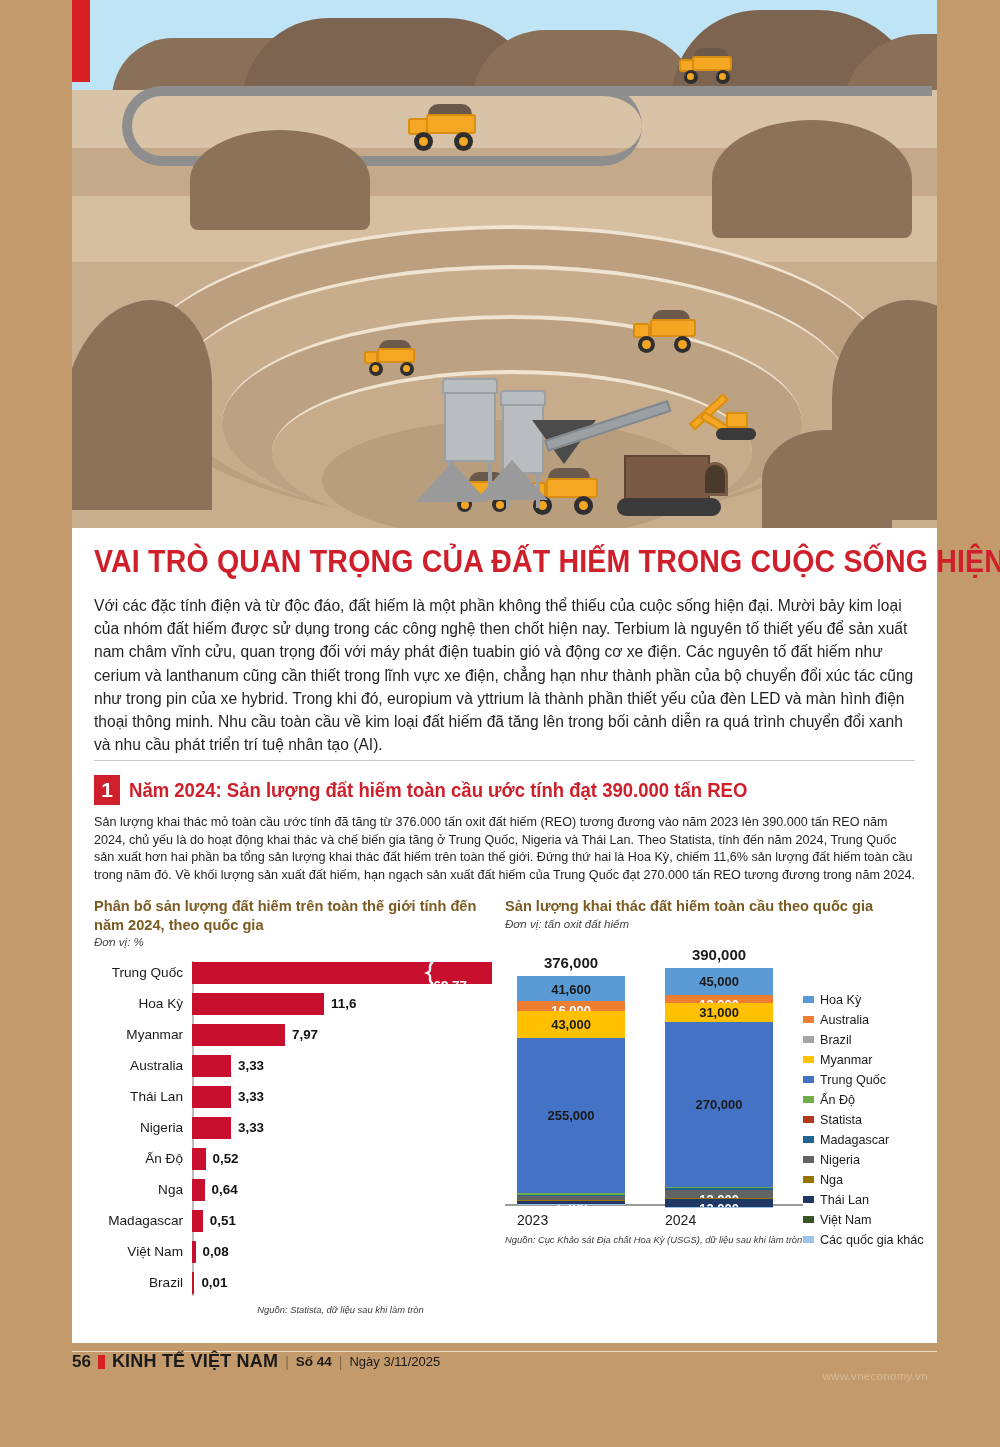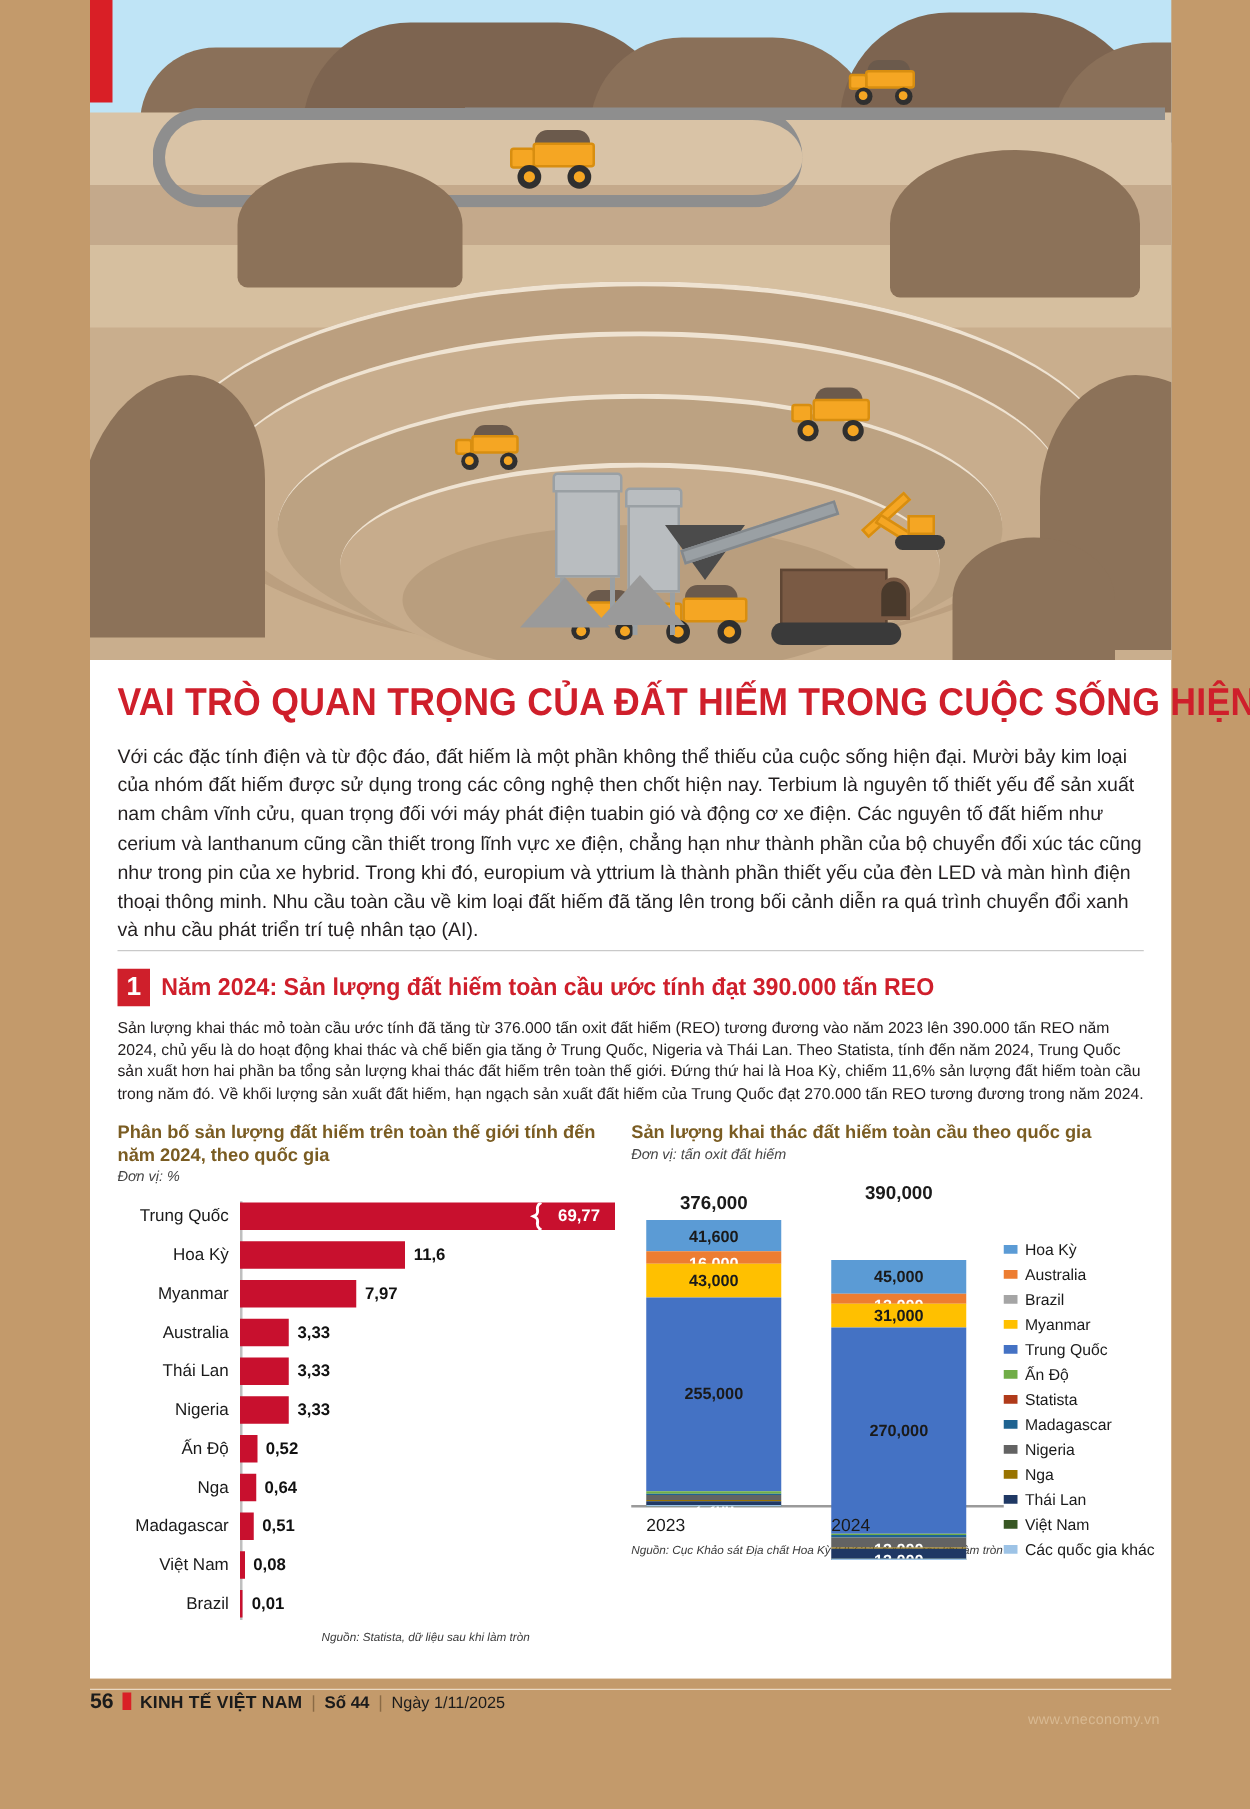--- a/index.html
+++ b/index.html
@@ -107,21 +107,21 @@
   .src { font-style:italic; font-size:9.4px; color:#3a3a3a; }
 
   
   .hbars { position:relative; margin-top:9px; }
   .hrow { display:flex; align-items:center; height:31px; }
   .hlabel { width:98px; text-align:right; padding-right:9px; font-size:13.6px; color:#1a1a1a; white-space:nowrap; }
   .haxis { position:absolute; left:98px; top:4px; bottom:2px; width:2px; background:#bfbfbf; }
   .htrack { position:relative; flex:1; height:100%; display:flex; align-items:center; }
   .hbar { height:22px; background:#c8102e; position:relative; }
   .hval { font-size:13.4px; font-weight:bold; color:#111; margin-left:7px; white-space:nowrap; }
-  .hval.inside { position:absolute; right:9px; color:#fff; margin:3px; }
+  .hval.inside { position:absolute; right:9px; color:#fff; margin:16px; }
   .zig { position:absolute; right:56px; top:0; height:22px; width:14px; }
 
   
   .stackwrap { position:relative; margin-top:6px; height:296px; }
   .colgroup { position:absolute; bottom:26px; }
   .col { position:relative; width:100%; }
   .seg { position:relative; width:100%; }
   .segtxt { position:absolute; left:0; right:0; text-align:center; font-size:13px; font-weight:bold; color:#1a1a1a; top:50%; transform:translateY(-50%); white-space:nowrap; }
   .segtxt.wht { color:#fff; }
   .coltotal { position:absolute; left:0; right:0; text-align:center; font-size:15px; font-weight:bold; color:#1a1a1a; }
@@ -131,21 +131,21 @@
   .legitem { display:flex; align-items:center; gap:6px; height:20px; }
   .swatch { width:11px; height:7px; flex:0 0 auto; }
   .legtxt { font-size:12.6px; color:#1a1a1a; white-space:nowrap; }
 
   
   .footer { position:absolute; left:0; bottom:0; width:1000px; height:104px; background:#c39a6b; }
   .fline { position:absolute; left:72px; top:8px; width:865px; height:1px; background:#e9d8c2; }
   .fleft { position:absolute; left:72px; top:8px; display:flex; align-items:center; gap:7px; color:#1b1b1b; }
   .fpage { font-size:17px; font-weight:bold; }
   .fsq { width:7px; height:14px; background:#d91f26; }
-  .fmag { font-size:14px; font-weight:bold; letter-spacing:0.2px; }
+  .fmag { font-size:18px; font-weight:bold; letter-spacing:0.2px; }
   .fsep { color:#8a6a45; font-size:14px; }
   .fnum { font-size:13.5px; font-weight:bold; }
   .fdate { font-size:13px; }
   .fweb { position:absolute; right:72px; top:27px; font-size:11.5px; color:#d8b992; letter-spacing:0.3px; }
 </style>
 </head>
 <body>
 
 <div class="page">
 
@@ -453,21 +453,21 @@
                 <div class="seg" style="height: 2.19692px; background: rgb(31, 56, 100);">
                   <div class="segtxt wht" style="top: 2px; transform: none;">3,600</div>
                 </div>
                 <div class="seg" style="height: 0.366154px; background: rgb(55, 86, 35);"></div>
                 <div class="seg" style="height: 0.244103px; background: rgb(157, 195, 230);"></div>
               </div>
             </div>
             <div class="xlab" style="left: 12px; width: 108px;">2023</div>
             <div class="colgroup" style="left: 160px; width: 108px; height: 238px;">
               <div class="coltotal" style="top: -22px;">390,000</div>
-              <div class="col" style="height: 282px; margin-top: 40px;">
+              <div class="col" style="height: 282px;">
                 <div class="seg" style="height: 27.4615px; background: rgb(91, 155, 213);">
                   <div class="segtxt">45,000</div>
                 </div>
                 <div class="seg" style="height: 7.93333px; background: rgb(237, 125, 49);">
                   <div class="segtxt wht" style="top: 2px; transform: none;">13,000</div>
                 </div>
                 <div class="seg" style="height: 0.0122051px; background: rgb(165, 165, 165);"></div>
                 <div class="seg" style="height: 18.9179px; background: rgb(255, 192, 0);">
                   <div class="segtxt">31,000</div>
                 </div>
@@ -498,18 +498,18 @@
 
   <div class="footer">
     <div class="fline"></div>
     <div class="fleft">
       <span class="fpage">56</span>
       <span class="fsq"></span>
       <span class="fmag">KINH TẾ VIỆT NAM</span>
       <span class="fsep">|</span>
       <span class="fnum">Số 44</span>
       <span class="fsep">|</span>
-      <span class="fdate">Ngày 1/11/2025</span>
+      <span class="fdate">Ngày 3/11/2025</span>
     </div>
     <div class="fweb">www.vneconomy.vn</div>
   </div>
 
 </div>
 
 </body></html>

